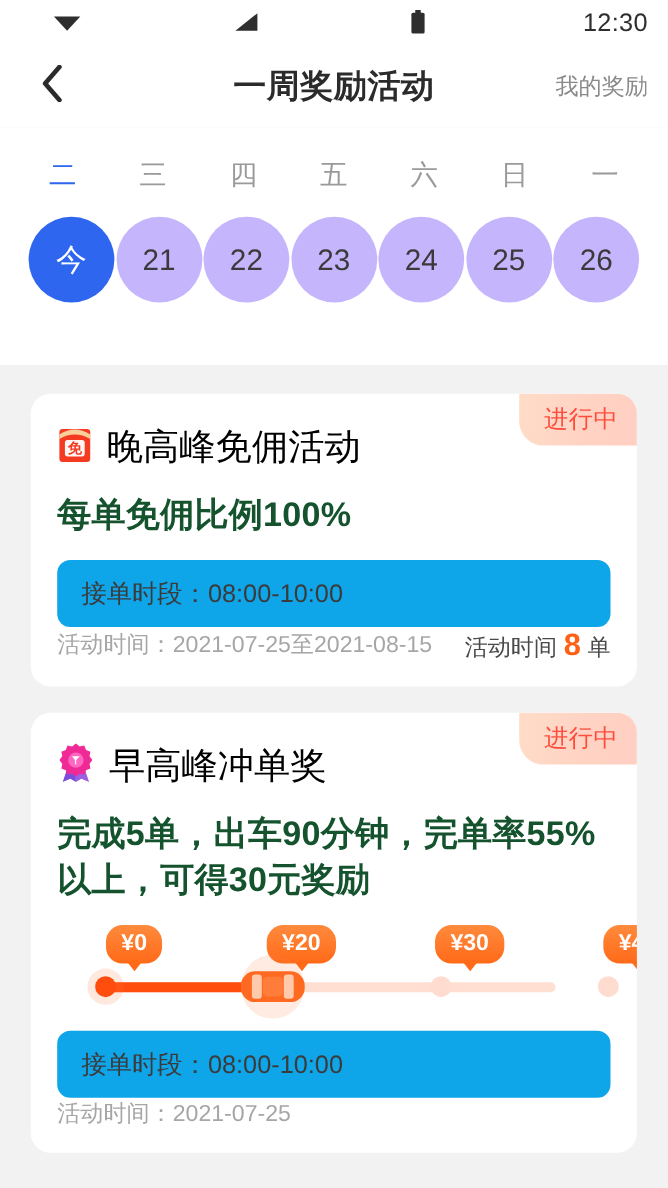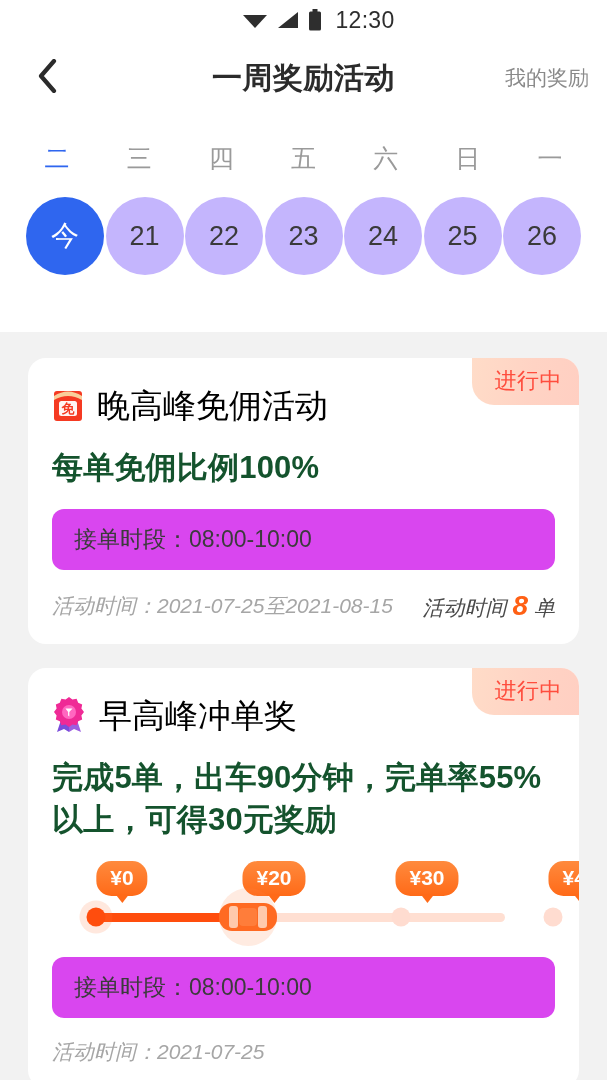--- a/index.html
+++ b/index.html
@@ -9,21 +9,21 @@
     background: #f2f2f2;
     overflow: hidden;
     -webkit-font-smoothing: antialiased;
   }
   .phone { position: relative; width: 607px; height: 1080px; background: #f2f2f2; }
 
   
   .statusbar {
     position: absolute; top: 0; left: 0; width: 607px; height: 40px;
     background: #ffffff;
-    display: flex; align-items: center; justify-content: center;
+    display: flex; align-items: center; justify-content: space-between;
     padding-right: 18px; gap: 9px; padding-left: 48px;
   }
   .sb-wifi { width: 26px; height: 18px; position: relative; }
   .sb-wifi svg, .sb-sig svg, .sb-bat svg { display: block; }
   .sb-time { font-size: 23px; color: #2e2e2e; letter-spacing: .3px; margin-left: 4px; }
 
   
   .navbar {
     position: absolute; top: 40px; left: 0; width: 607px; height: 76px;
     background: #ffffff; display: flex; align-items: center;
@@ -86,26 +86,26 @@
     background: linear-gradient(100deg, #ffdcc8 0%, #ffd3c4 55%, #ffcfc2 100%);
     color: #ff4d3d; font-size: 22px; letter-spacing: .5px;
   }
   .card-head { display: flex; align-items: center; gap: 13px; margin-bottom: 18px; }
   .card-head-title { font-size: 33px; color: #000000; }
   .card-title {
     font-size: 31px; font-weight: 700; color: #14532d; line-height: 1.36;
     letter-spacing: .2px; margin-bottom: 20px;
   }
   .pill {
-    background: #d946ef; border-radius: 12px;
+    background: #0ea5e9; border-radius: 12px;
     padding: 15px 22px; font-size: 23px; color: #3b3b3b;
   }
   .card-foot {
     display: flex; align-items: center; justify-content: space-between;
-    margin-top: 20px; font-size: 21px; color: #a6a6a6; font-style: italic;
+    font-size: 21px; color: #a6a6a6;
   }
   .foot-right { color: #4a4a4a; font-size: 21px; display: flex; align-items: baseline; gap: 6px; }
   .foot-num { color: #ff6014; font-size: 28px; font-weight: 700; }
 
   
   .slider-wrap { position: relative; height: 82px; margin: 6px 0 14px 0; }
   .tip {
     position: absolute; top: 0; transform: translateX(-50%);
     background: linear-gradient(180deg, #ff8a3d 0%, #ff6a18 100%);
     color: #fff; font-size: 21px; font-weight: 700;

